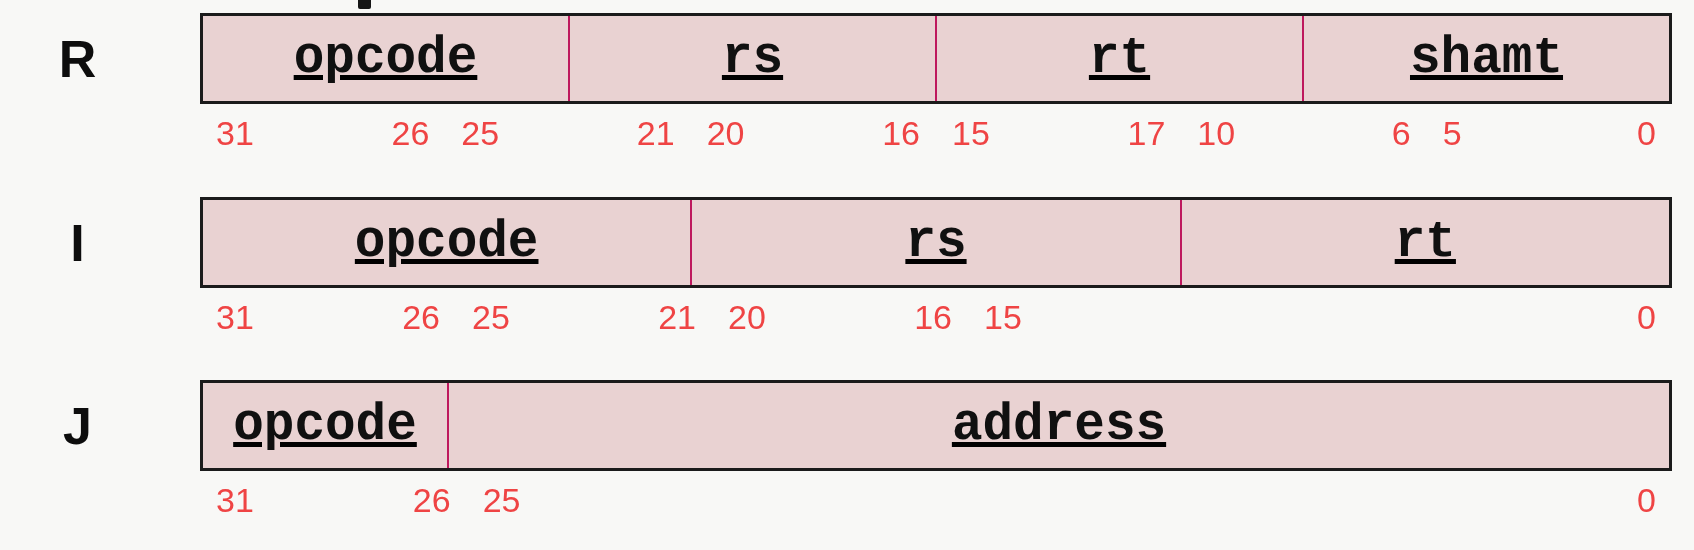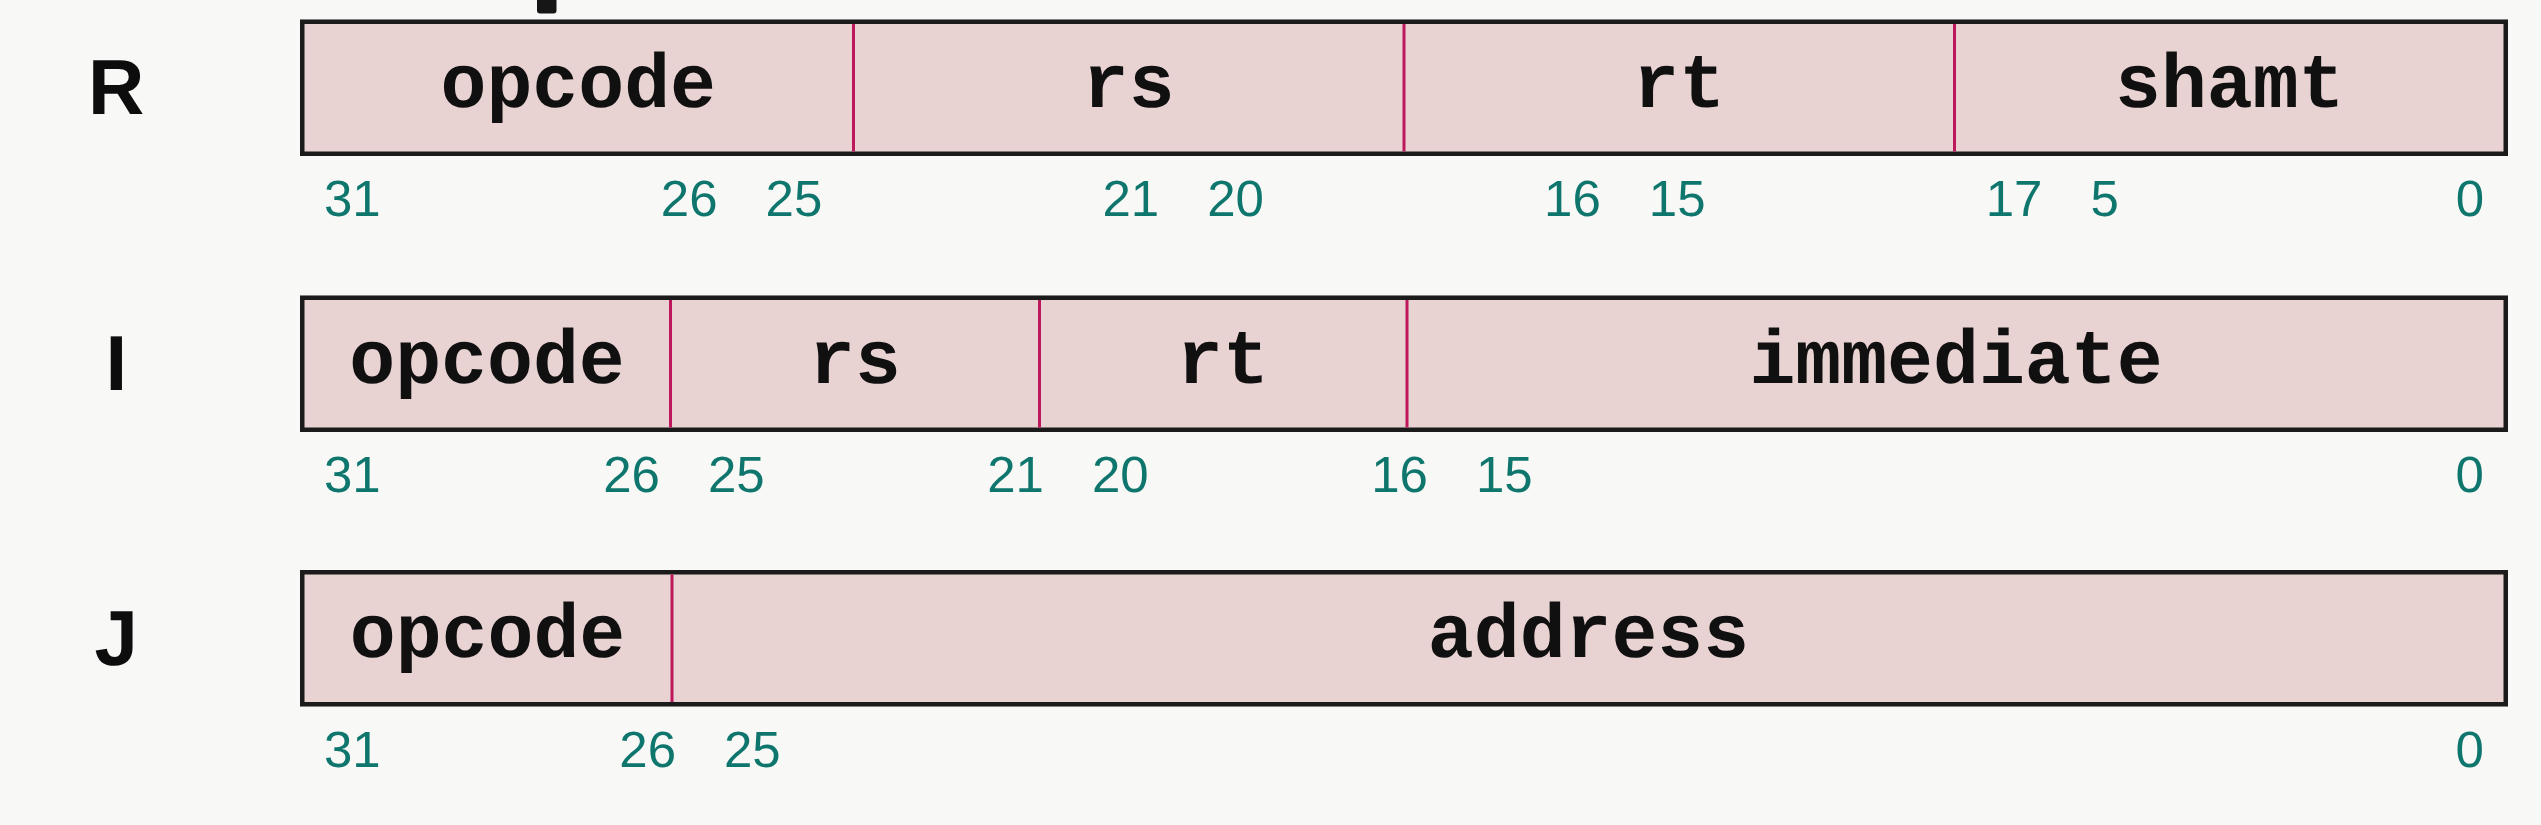--- a/index.html
+++ b/index.html
@@ -23,35 +23,36 @@
     display:flex; align-items:center; justify-content:center;
     font-family:"Liberation Sans", sans-serif;
     font-weight:bold; font-size:52px; color:#0d0d0d;
   }
   .box {
     display:flex;
     height:85px;
     border:3px solid #1b1b1b;
     background:#e9d2d2;
     box-sizing:content-box;
+    text-decoration:underline;
   }
   .field {
     flex:1 1 0;
     display:flex; align-items:center; justify-content:center;
     font-family:"Liberation Mono","DejaVu Sans Mono", monospace;
     font-weight:bold; font-size:51px; color:#101010;
     border-left:2px solid #be185d;
     white-space:nowrap; overflow:hidden;
   }
   .field:first-child { border-left:none; }
   .bits {
     display:flex;
     margin-top:11px;
     font-family:"Liberation Sans", sans-serif;
-    font-size:34px; line-height:36px; color:#0f766e;
+    font-size:34px; line-height:36px; color:#ef4444;
   }
   .bit-cell {
     flex:1 1 0;
     display:flex; justify-content:space-between;
     padding:0 16px;
     box-sizing:border-box;
   }
   .span-3 { flex:3 3 0; }
   .span-5 { flex:5 5 0; }
 </style>
@@ -81,33 +82,36 @@
       </div>
       <div class="bit-cell">
         <span>20</span>
         <span>16</span>
       </div>
       <div class="bit-cell">
         <span>15</span>
         <span>17</span>
       </div>
       <div class="bit-cell">
+        <span>10</span>
+        <span>6</span>
+      </div>
+      <div class="bit-cell">
         <span>5</span>
         <span>0</span>
       </div>
     </div>
   </div>
 
   <div class="fmt-row" style="top:197px">
     <div class="row-letter">I</div>
     <div class="box">
       <div class="field">opcode</div>
       <div class="field">rs</div>
       <div class="field">rt</div>
-      <div class="field span-3">immediate</div>
     </div>
     <div class="bits">
       <div class="bit-cell">
         <span>31</span>
         <span>26</span>
       </div>
       <div class="bit-cell">
         <span>25</span>
         <span>21</span>
       </div>

